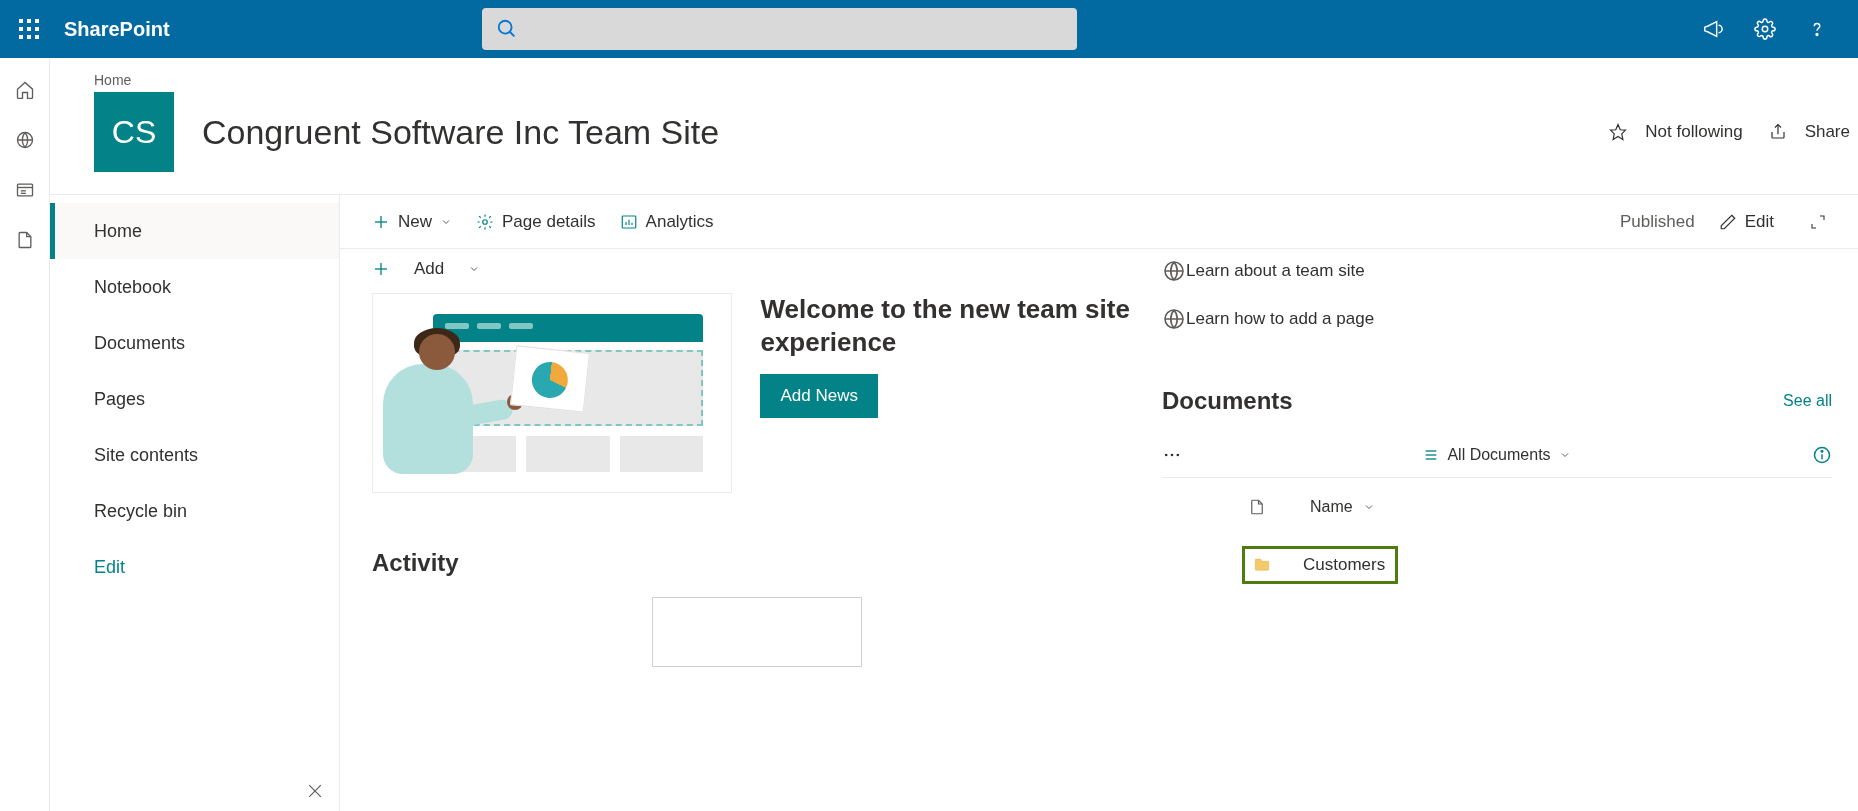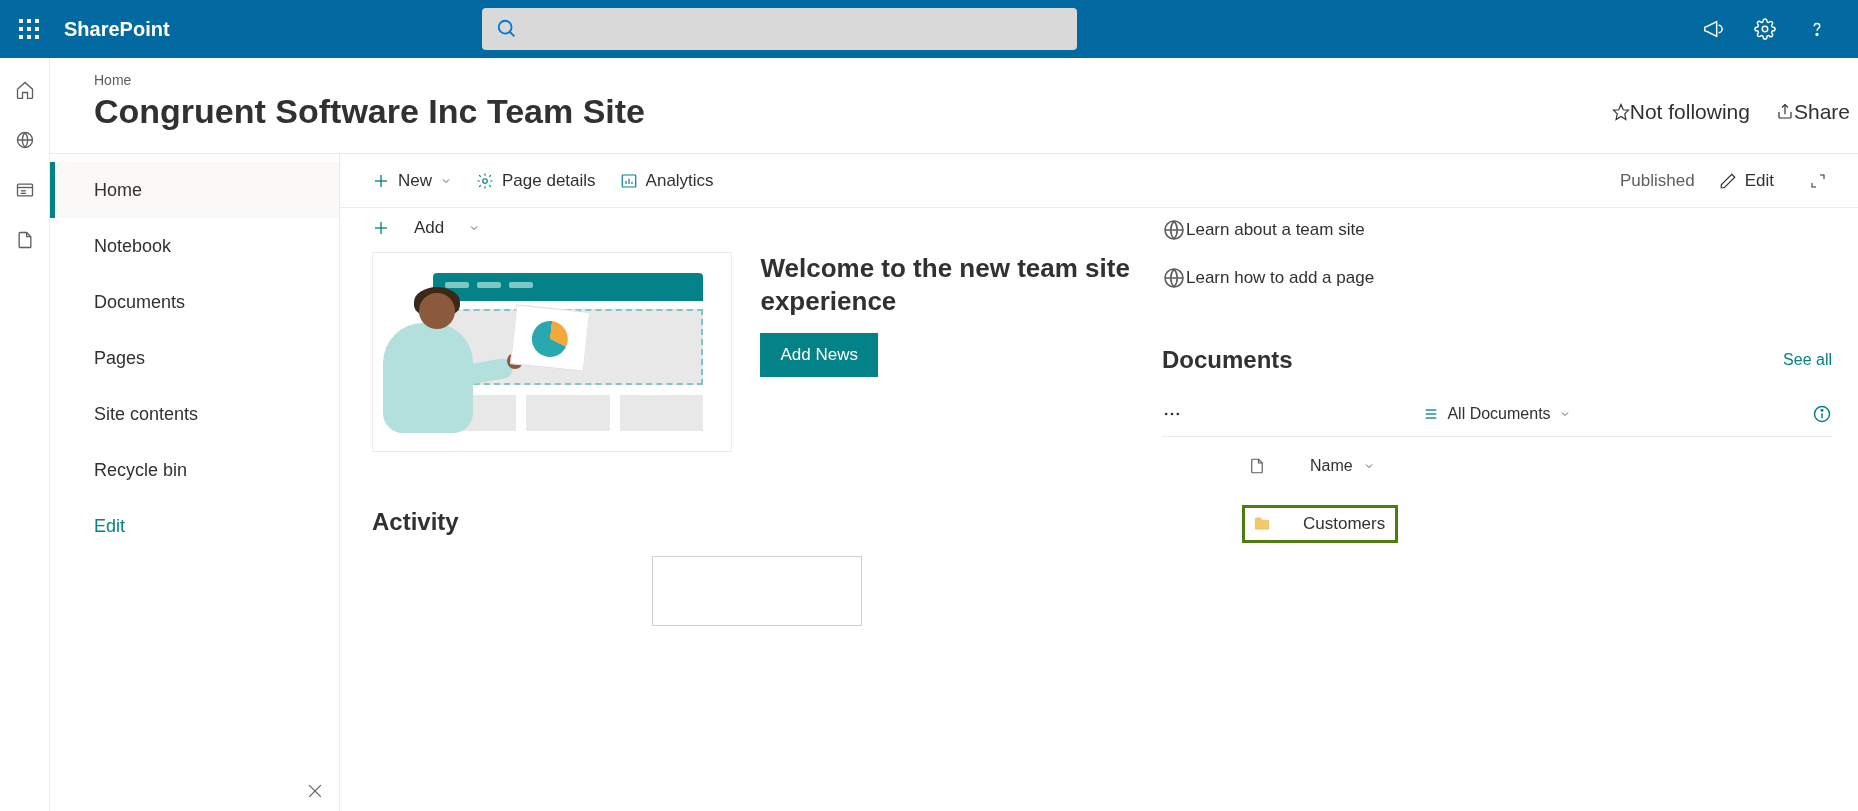--- a/index.html
+++ b/index.html
@@ -21,23 +21,23 @@
   .app-rail { width: 50px; border-right: 1px solid #edebe9; display:flex; flex-direction:column; align-items:center; gap: 30px; padding-top: 22px; }
   .app-rail .rail-ico { color:#605e5c; cursor:pointer; }
 
   .page-col { flex: 1; display:flex; flex-direction:column; }
 
   
   .site-header { padding: 14px 0 22px 44px; border-bottom: 1px solid #edebe9; }
   .breadcrumb { font-size:14px; color:#605e5c; margin-bottom: 4px; }
   .site-row { display:flex; align-items:center; }
   .site-logo { width: 80px; height: 80px; background:#038387; color:#fff; font-size: 32px; display:flex; align-items:center; justify-content:center; margin-right: 28px; }
-  .site-title { font-size: 34px; font-weight:700; color:#323130; }
+  .site-title { font-size: 34px; font-weight:400; color:#323130; }
   .site-actions { margin-left:auto; display:flex; align-items:center; gap: 26px; padding-right: 8px; color:#323130; }
-  .site-action { display:flex; align-items:center; gap:0; font-size:21px; cursor:pointer; }
+  .site-action { display:flex; align-items:center; gap:18px; font-size:17px; cursor:pointer; }
 
   
   .body-row { flex:1; display:flex; overflow:hidden; }
   .left-nav { width: 290px; border-right: 1px solid #edebe9; padding-top: 8px; position:relative; }
   .nav-item { height: 56px; display:flex; align-items:center; padding-left: 44px; font-size: 18px; color:#323130; cursor:pointer; }
   .nav-item.active { border-left: 5px solid #038387; padding-left: 39px; background:#faf9f8; font-weight:400; }
   .nav-edit { color:#038387; }
   .nav-close { position:absolute; bottom: 10px; right: 14px; color:#605e5c; cursor:pointer; }
 
   
@@ -176,20 +176,21 @@
           <path d="M14 3v5h5"></path>
         </svg>
       </span>
   </div>
 
   <div class="page-col">
 
     <div class="site-header">
       <div class="breadcrumb">Home</div>
       <div class="site-row">
+        <div class="site-logo">CS</div>
         <div class="site-title">Congruent Software Inc Team Site</div>
         <div class="site-actions">
           <div class="site-action">
             <svg width="18" height="18" viewBox="0 0 24 24" fill="none" stroke="#323130" stroke-width="1.6">
                 <polygon points="12 2 15 9 22 9.5 17 14.5 18.5 22 12 18 5.5 22 7 14.5 2 9.5 9 9"></polygon>
               </svg>
             <span>Not following</span>
           </div>
           <div class="site-action">
             <svg width="18" height="18" viewBox="0 0 24 24" fill="none" stroke="#323130" stroke-width="1.6">

